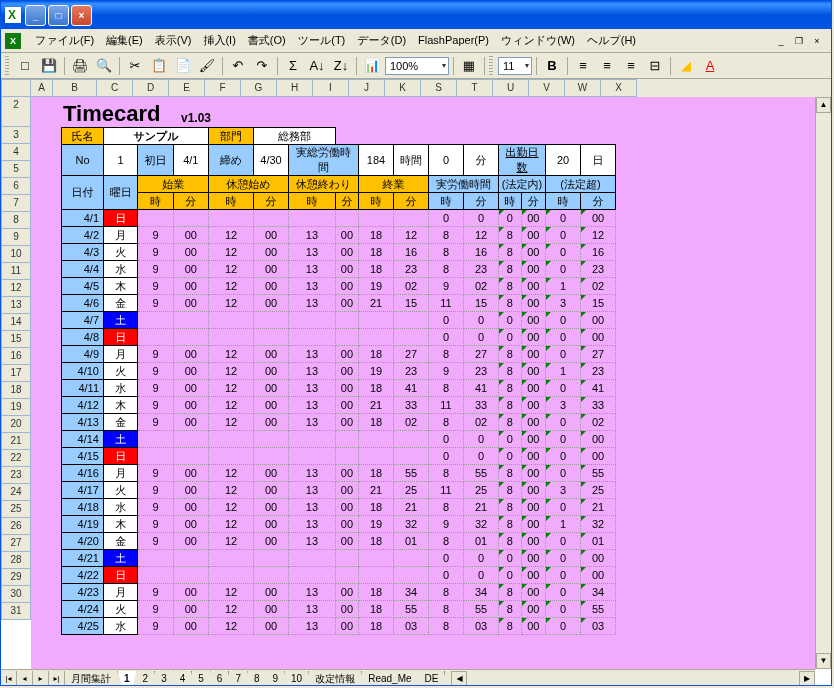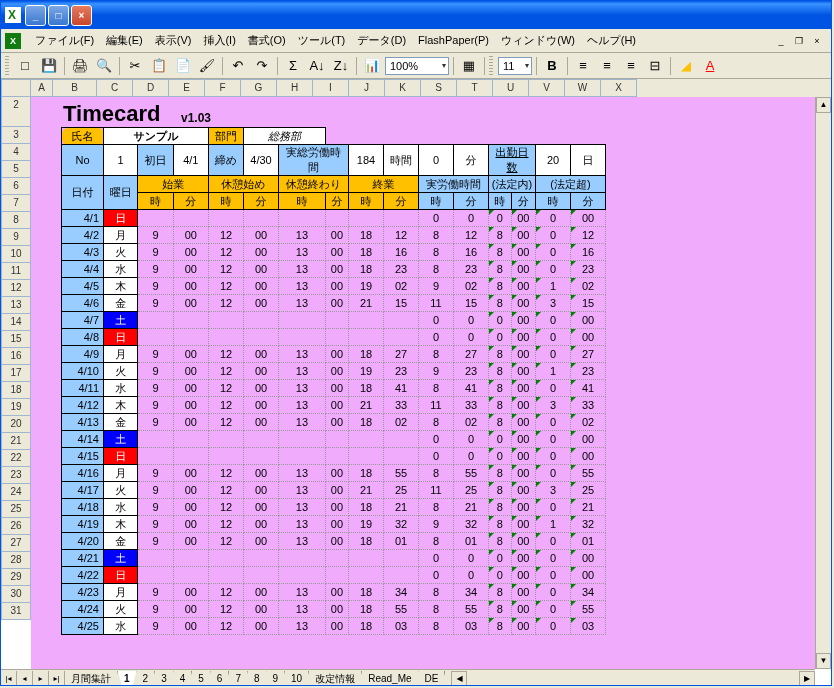--- a/index.html
+++ b/index.html
@@ -171,24 +171,24 @@
       <div class="rh">30</div>
       <div class="rh">31</div>
     </div>
 
   <div class="grid">
     <div class="timecard-title">Timecard</div>
     <div class="timecard-ver">v1.03</div>
     <table class="tc" id="tc-table">
         <tbody>
           <tr>
-            <td class="hdr-orange" colspan="1" style="width: 42px; border-radius: 6px;">氏名</td>
+            <td class="hdr-orange" colspan="1" style="width: 42px;">氏名</td>
             <td class="hdr-white" colspan="3" style="width: 105px; font-weight: bold;">サンプル</td>
-            <td class="hdr-orange" colspan="1" style="width: 35px;">部門</td>
-            <td class="hdr-white" colspan="2" style="width: 70px; font-style: italic;">総務部</td>
+            <td class="hdr-orange" colspan="1" style="width: 45px;">部門</td>
+            <td class="hdr-white" colspan="2" style="width: 70px;">総務部</td>
           </tr>
           <tr>
             <td class="hdr-skyblue" colspan="1">No</td>
             <td class="hdr-white" colspan="1" style="width: 34px;">1</td>
             <td class="hdr-skyblue" colspan="1" style="width: 35px;">初日</td>
             <td class="hdr-white" colspan="1" style="width: 35px;">4/1</td>
             <td class="hdr-skyblue" colspan="1">締め</td>
             <td class="hdr-white" colspan="1" style="width: 35px;">4/30</td>
             <td class="hdr-skyblue" colspan="2" style="width: 70px;">実総労働時間</td>
             <td class="hdr-white" colspan="1" style="width: 35px;">184</td>

